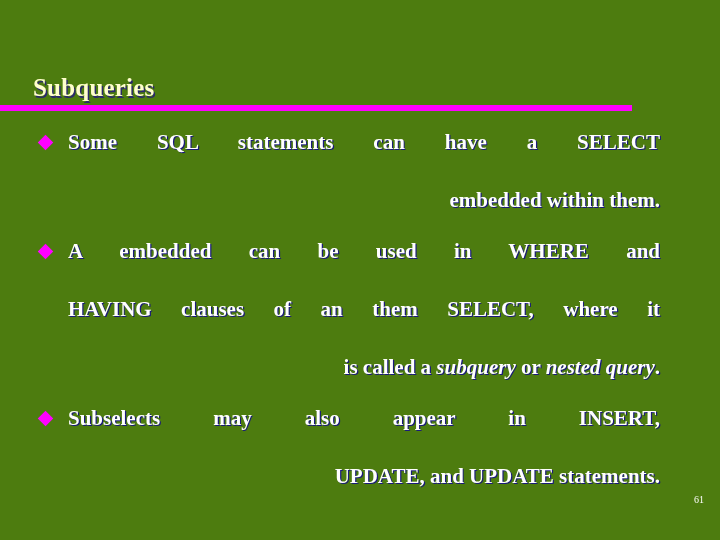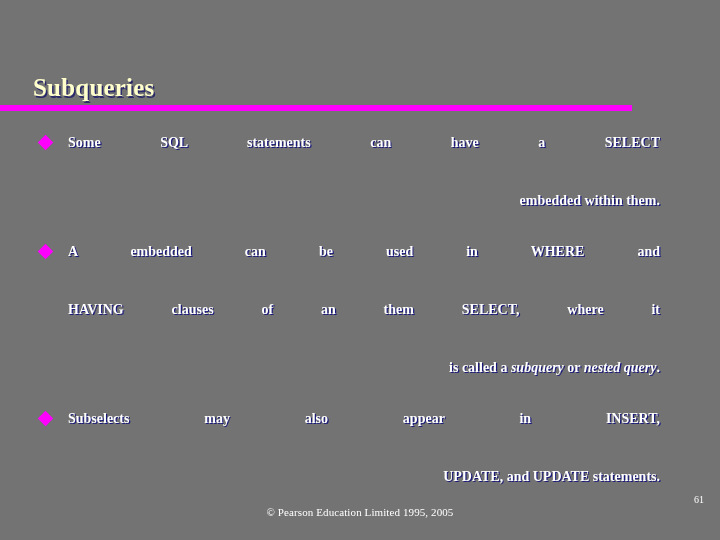--- a/index.html
+++ b/index.html
@@ -11,21 +11,21 @@
     height: 540px;
     overflow: hidden;
     background: #0000ff;
     font-family: "Liberation Serif", "DejaVu Serif", serif;
   }
 
   .slide {
     position: relative;
     width: 720px;
     height: 540px;
-    background: #737373;
+    background: #4d7c0f;
     box-sizing: border-box;
   }
 
   
   .title-block {
     position: absolute;
     left: 33px;
     top: 74px;
     width: 600px;
   }
@@ -68,21 +68,21 @@
     top: 9px;
     width: 11px;
     height: 11px;
     background: #ff00ff;
     transform: rotate(45deg);
   }
 
   .bullet-text {
     font-family: "Liberation Serif", "DejaVu Serif", serif;
     font-weight: bold;
-    font-size: 14px;
+    font-size: 21px;
     line-height: 29px;
     color: #ffffff;
     text-align: justify;
     text-shadow: 1.2px 1.2px 0 #1a1a7a;
     -webkit-hyphens: none;
     hyphens: none;
   }
   .bullet-text em {
     font-style: italic;
     font-weight: bold;
@@ -163,19 +163,16 @@
     <div class="bullet-row">
       <span class="bullet-marker"></span>
       <div class="bullet-text">
         <span class="just-line">Subselects may also appear in INSERT,</span>
         <span class="last-line">UPDATE, and UPDATE statements.</span>
       </div>
     </div>
 
   </div>
 
-  <div class="footer-copyright">
-    <span>© Pearson Education Limited 1995, 2005</span>
-  </div>
 
   <div class="page-number">61</div>
 
 </div>
 
 </body></html>

